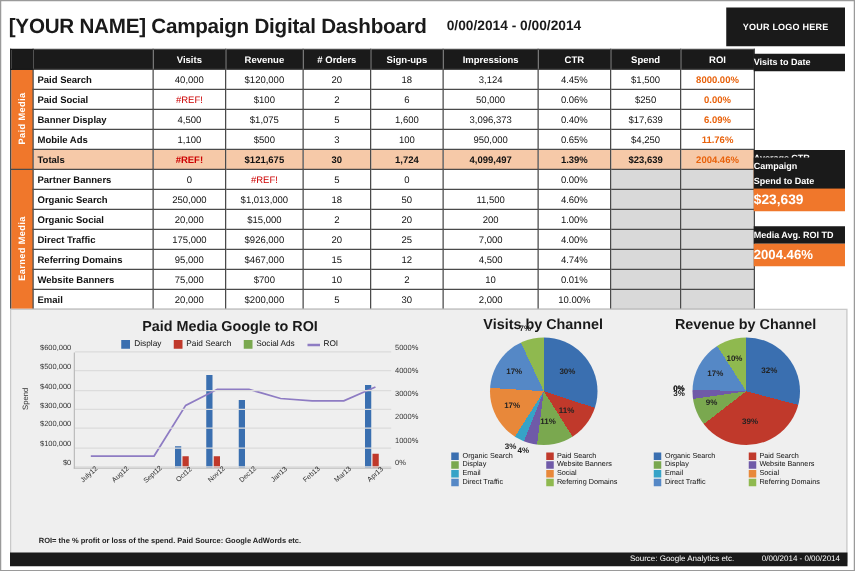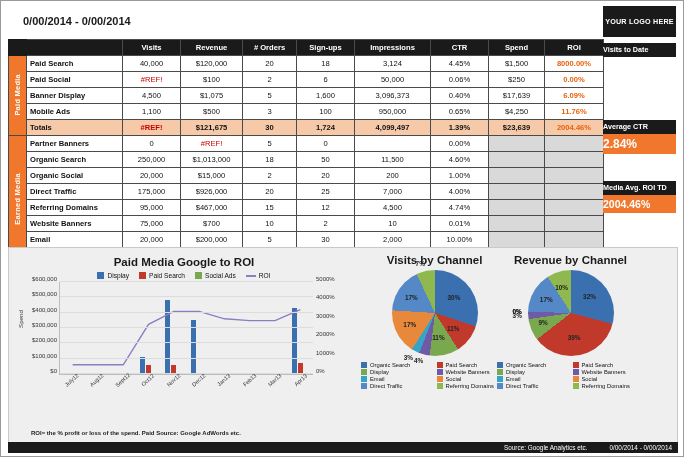--- a/index.html
+++ b/index.html
@@ -22,21 +22,21 @@
     display:flex;align-items:center;
   }
   .title-main{
     font-size:16.5px;font-weight:bold;color:#1a1a1a;letter-spacing:-0.2px;
     white-space:nowrap;
   }
   .title-dates{
     font-size:11px;font-weight:bold;color:#1a1a1a;margin-left:16px;white-space:nowrap;
   }
   .logo-box{
-    position:absolute;right:7px;top:5px;width:73px;height:31px;
+    position:absolute;right:7px;top:5px;width:95px;height:31px;
     background:#1a1a1a;color:#fff;display:flex;align-items:center;justify-content:center;
     font-size:7.2px;font-weight:bold;letter-spacing:.2px;text-align:center;
   }
   
   .tbl-wrap{position:absolute;left:7px;top:38px;width:595px;}
   table.main{
     border-collapse:collapse;width:595px;table-layout:fixed;
     font-size:7.6px;
   }
   table.main td,table.main th{
@@ -125,21 +125,21 @@
   .yaxis-title{
     position:absolute;left:-2px;top:46px;font-size:6.2px;color:#333;
     transform:rotate(-90deg);transform-origin:left top;
   }
   .note{
     position:absolute;left:12px;bottom:10px;font-size:6px;color:#222;font-weight:bold;
   }
   
   .piewrap{position:absolute;top:6px;width:155px;}
   .pie1{left:348px;}
-  .pie2{left:484px;}
+  .pie2{left:510px;}
   .pie{
     width:86px;height:86px;border-radius:50%;margin:4px auto 0;position:relative;
   }
   .pct{
     position:absolute;font-size:6.4px;font-weight:bold;color:#222;white-space:nowrap;
   }
   .pielegend{
     display:grid;grid-template-columns:1fr 1fr;gap:1px 4px;margin-top:6px;padding:0 4px;
     font-size:5.8px;
   }
@@ -151,20 +151,21 @@
     background:#1a1a1a;color:#fff;display:flex;align-items:center;justify-content:flex-end;
     font-size:6.4px;padding-right:6px;box-sizing:border-box;gap:22px;
   }
 </style>
 </head>
 <body>
 
 <div id="page">
 
   <div class="header">
+    <span class="title-main">[YOUR NAME] Campaign Digital Dashboard</span>
     <span class="title-dates">0/00/2014 - 0/00/2014</span>
   </div>
   <div class="logo-box">YOUR LOGO HERE</div>
 
   <div class="tbl-wrap">
     <table class="main">
       <colgroup>
         <col style="width:18px">
           <col style="width:96px">
           <col style="width:58px">
@@ -351,20 +352,25 @@
     </table>
   </div>
 
   <div class="kpi kpi1">
     <div class="cap">Visits to Date</div>
   </div>
   <div class="kpi kpi2">
     <div class="cap">Average CTR</div>
     <div class="val">2.84%</div>
   </div>
+  <div class="kpi kpi3">
+    <div class="cap">Campaign</div>
+    <div class="cap2">Spend to Date</div>
+    <div class="val">$23,639</div>
+  </div>
   <div class="kpi kpi4">
     <div class="cap">Media Avg. ROI TD</div>
     <div class="val">2004.46%</div>
   </div>
 
   <div class="lower">
 
     <div class="leftchart">
       <div class="chart-title">Paid Media Google to ROI</div>
       <div class="lc-legend" id="lc-legend">

